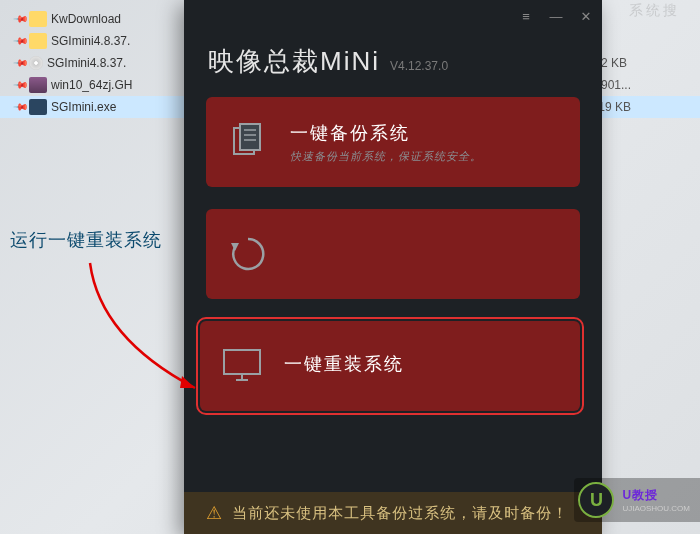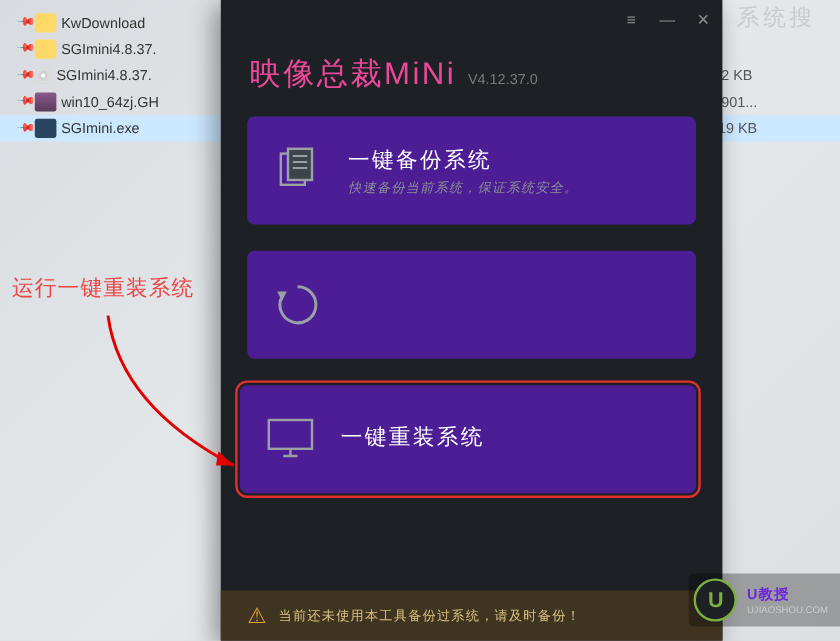--- a/index.html
+++ b/index.html
@@ -88,33 +88,33 @@
       width: 16px;
       text-align: center;
     }
     .app-title {
       padding: 12px 24px 18px;
       display: flex;
       align-items: baseline;
       gap: 10px;
     }
     .app-title-main {
-      color: #ec4899;
+      color: #e5e5e5;
       font-size: 26px;
       font-weight: 300;
       letter-spacing: 2px;
     }
     .app-title-ver {
       color: #7a7a7a;
       font-size: 12px;
     }
     
     .option-card {
       margin: 0 22px 22px;
-      background: #4c1d95;
+      background: #7f1d1d;
       border-radius: 6px;
       height: 90px;
       display: flex;
       align-items: center;
       padding: 0 20px;
       cursor: pointer;
       gap: 20px;
     }
     .option-card.highlighted {
       outline: 2px solid #e03030;
@@ -157,30 +157,30 @@
       align-items: center;
       padding: 0 22px;
       gap: 10px;
     }
     .bottom-bar-icon {
       color: #e0a030;
       font-size: 18px;
     }
     .bottom-bar-text {
       color: #d8c080;
-      font-size: 11px;
+      font-size: 15px;
       letter-spacing: 1px;
     }
     
     
     .annotation-text {
       position: absolute;
       left: 10px;
       top: 228px;
-      color: #ef4444;
+      color: #0c4a6e;
       font-size: 18px;
       font-weight: 500;
       letter-spacing: 1px;
     }
     .annotation-arrow {
       position: absolute;
       left: 80px;
       top: 258px;
       width: 140px;
       height: 140px;
@@ -220,21 +220,21 @@
     }
     .wm-text-sub {
       color: #ccc;
       font-size: 8px;
     }
     .bg-watermark {
       position:absolute;
       right: 20px;
       top: 2px;
       color: rgba(120,120,120,0.25);
-      font-size: 19px;
+      font-size: 14px;
       letter-spacing: 3px;
     }
   </style>
 </head>
 <body>
 
 <div class="bg-watermark">系统搜</div>
 
 <div class="file-list">
   <div class="file-row">

